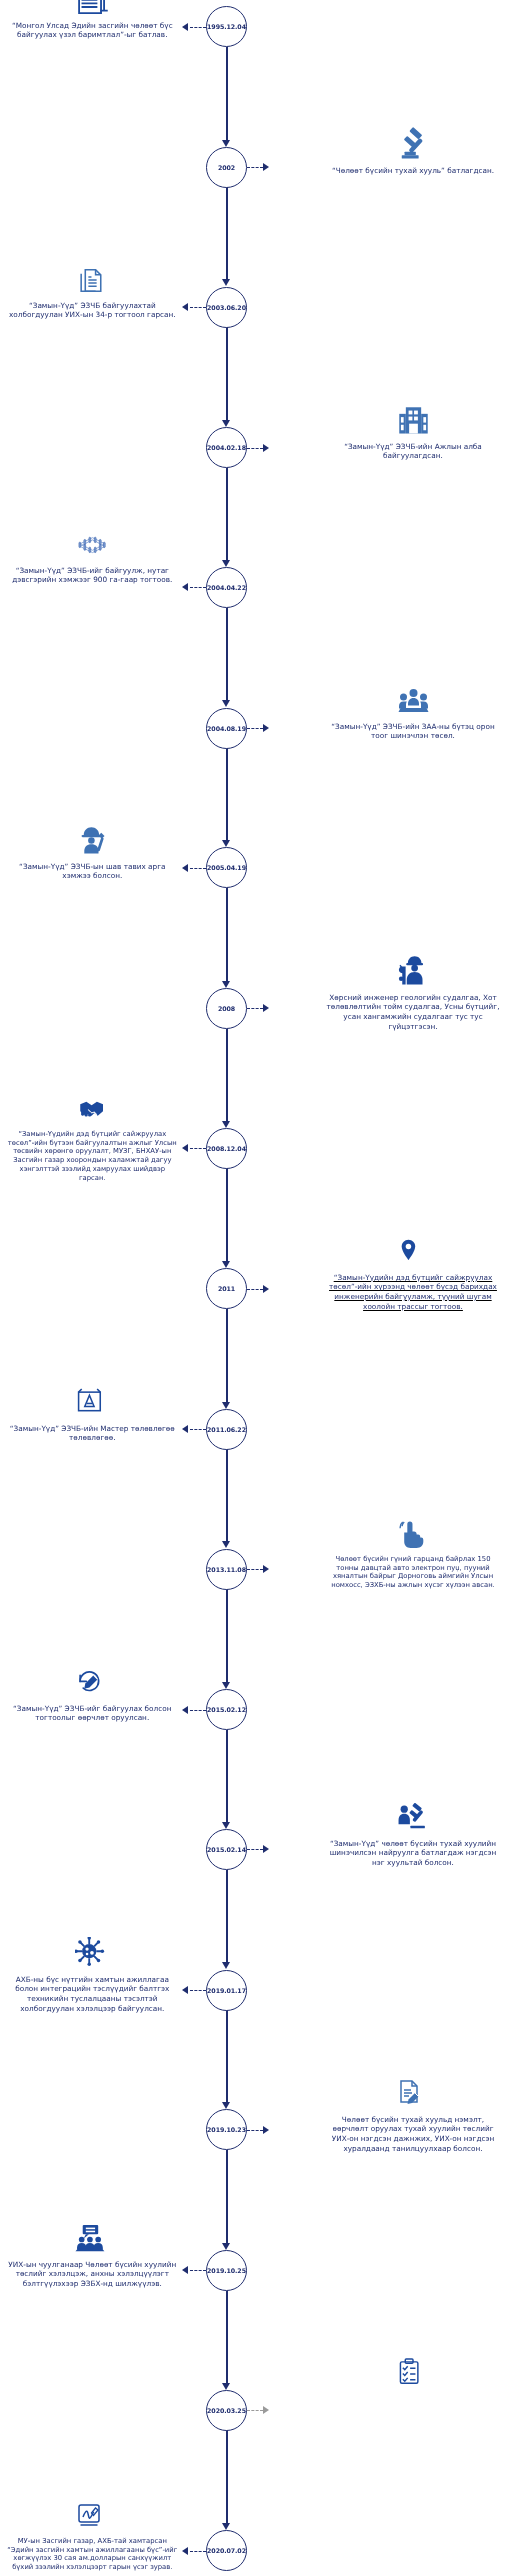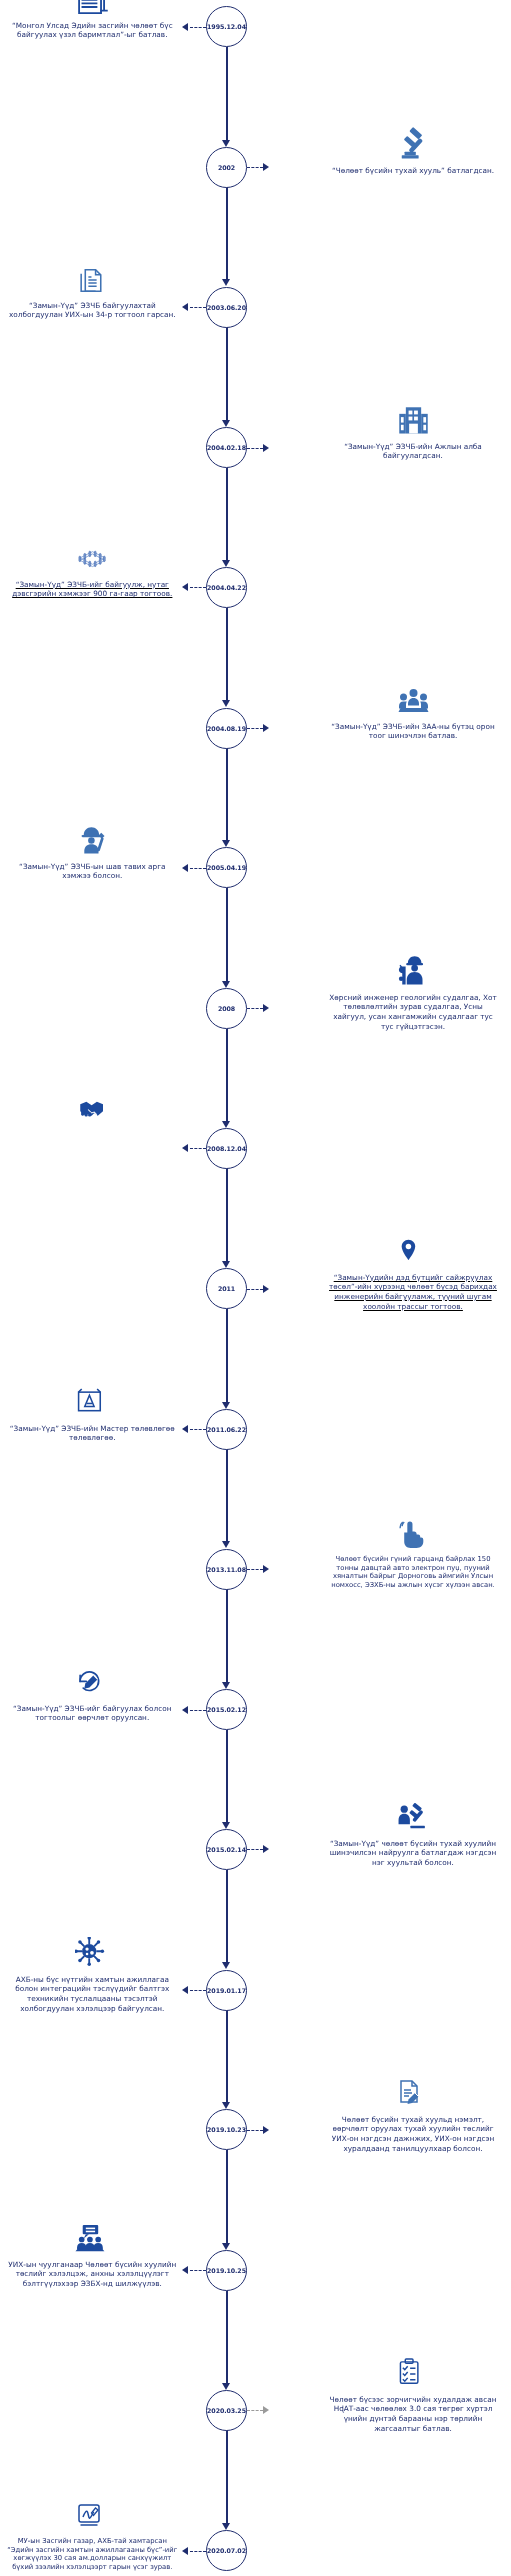--- a/index.html
+++ b/index.html
@@ -206,21 +206,21 @@
       </div>
       <div class="ev-text">“Замын-Үүд” ЭЗЧБ-ийн Ажлын алба байгуулагдсан.</div>
     </div>
     <div class="spine-seg" style="top: 608px; height: 94px;"></div>
     <div class="spine-head" style="top: 700px;"></div>
     <div class="node" style="top: 567px;">
       <span class="node-label">2004.04.22</span>
     </div>
     <div class="conn" style="top: 587px; left: 190px; width: 16px;"></div>
     <div class="arrow-left" style="top: 583px; left: 182px;"></div>
-    <div class="event left" style="top: 540px; text-decoration: underline;">
+    <div class="event left" style="top: 526px;">
       <div class="ev-icon">
         <svg width="39" height="29" viewBox="0 0 64 64">
           <g stroke="#7f9fd4" stroke-width="2.4" fill="#7f9fd4" opacity="0.95">
         <path d="M4 22l28-14 28 14-28 14z" fill="none" stroke="#7f9fd4" stroke-width="2"></path>
         <path d="M4 27l28-14 28 14-28 14z" fill="none" stroke="#7f9fd4" stroke-width="2"></path>
         </g>
         <g fill="#7f9fd4" stroke="#1c4a9e" stroke-width="1">
         <rect x="2" y="18" width="4" height="12" rx="2"></rect>
             <rect x="13" y="12" width="4" height="12" rx="2"></rect>
         <rect x="24" y="7" width="4" height="12" rx="2"></rect>
@@ -250,21 +250,21 @@
         <circle cx="32" cy="12" r="8"></circle>
             <circle cx="12" cy="20" r="7"></circle>
             <circle cx="52" cy="20" r="7"></circle>
         <path d="M32 22c-7 0-11 5-11 11v4h22v-4c0-6-4-11-11-11z"></path>
         <path d="M12 29c-6 0-9 4-9 9v5h14v-8c0-2 .5-4 1.5-6z"></path>
         <path d="M52 29c6 0 9 4 9 9v5H47v-8c0-2-.5-4-1.5-6z"></path>
         <path d="M6 42h52l4 8H2z"></path>
           </g>
         </svg>
       </div>
-      <div class="ev-text">“Замын-Үүд” ЭЗЧБ-ийн ЗАА-ны бүтэц орон тоог шинэчлэн батлав.</div>
+      <div class="ev-text">“Замын-Үүд” ЭЗЧБ-ийн ЗАА-ны бүтэц орон тоог шинэчлэн төсөл.</div>
     </div>
     <div class="spine-seg" style="top: 888px; height: 94px;"></div>
     <div class="spine-head" style="top: 981px;"></div>
     <div class="node" style="top: 847px;">
       <span class="node-label">2005.04.19</span>
     </div>
     <div class="conn" style="top: 868px; left: 190px; width: 16px;"></div>
     <div class="arrow-left" style="top: 864px; left: 182px;"></div>
     <div class="event left" style="top: 822px;">
       <div class="ev-icon">
@@ -295,21 +295,21 @@
         <path d="M22 16c0-7 5-12 12-12s12 5 12 12H22z"></path>
             <rect x="19" y="16" width="30" height="4" rx="2"></rect>
         <circle cx="34" cy="25" r="6"></circle>
         <path d="M34 32c-9 0-14 6-14 14v8h28v-8c0-8-5-14-14-14z"></path>
         <path d="M12 22c-4 0-6 3-6 6s2 6 6 6v20h6V22z"></path>
         <circle cx="10" cy="44" r="4"></circle>
         <path d="M8 20l8 10" stroke="#1c4a9e" stroke-width="2.5"></path>
           </g>
         </svg>
       </div>
-      <div class="ev-text">Хөрсний инженер геологийн судалгаа, Хот төлөвлөлтийн зурав судалгаа, Усны хайгуул, усан хангамжийн судалгааг тус тус гүйцэтгэсэн.</div>
+      <div class="ev-text">Хөрсний инженер геологийн судалгаа, Хот төлөвлөлтийн тойм судалгаа, Усны бүтцийг, усан хангамжийн судалгааг тус тус гүйцэтгэсэн.</div>
     </div>
     <div class="spine-seg" style="top: 1168px; height: 94px;"></div>
     <div class="spine-head" style="top: 1261px;"></div>
     <div class="node" style="top: 1128px;">
       <span class="node-label">2008.12.04</span>
     </div>
     <div class="conn" style="top: 1148px; left: 190px; width: 16px;"></div>
     <div class="arrow-left" style="top: 1144px; left: 182px;"></div>
     <div class="event left" style="top: 1090px;">
       <div class="ev-icon">
@@ -318,20 +318,21 @@
         <path d="M4 12l14-6 12 8 12-8 14 6v16l-12 10-8-6-6 6-8-4-6 4L4 28z"></path>
         <path d="M22 24l8 8 6-2 6 6" fill="none" stroke="#ffffff" stroke-width="2.4"></path>
           </g>
         <g fill="#1c4a9e">
             <rect x="6" y="26" width="7" height="12" rx="3"></rect>
         <rect x="14" y="28" width="7" height="12" rx="3"></rect>
         <rect x="22" y="30" width="7" height="10" rx="3"></rect>
           </g>
         </svg>
       </div>
+      <div class="ev-text small">“Замын-Үүдийн дэд бүтцийг сайжруулах төсөл”-ийн бүтээн байгуулалтын ажлыг Улсын төсвийн хөрөнгө оруулалт, МУЗГ, БНХАУ-ын Засгийн газар хоорондын халамжтай дагуу хэнгэлттэй зээлийд хамруулах шийдвэр гарсан.</div>
     </div>
     <div class="spine-seg" style="top: 1309px; height: 94px;"></div>
     <div class="spine-head" style="top: 1402px;"></div>
     <div class="node" style="top: 1268px;">
       <span class="node-label">2011</span>
     </div>
     <div class="conn" style="top: 1289px; left: 247px; width: 16px;"></div>
     <div class="arrow-right" style="top: 1285px; left: 263px;"></div>
     <div class="event right" style="top: 1233px; text-decoration: underline;">
       <div class="ev-icon">
@@ -522,21 +523,20 @@
       <div class="ev-icon">
         <svg width="31" height="37" viewBox="0 0 64 64">
           <g fill="none" stroke="#1c4a9e" stroke-width="3">
         <rect x="5" y="8" width="36" height="44" rx="3"></rect>
         <rect x="15" y="2" width="16" height="9" rx="2"></rect>
         <path d="M10 20l4 4 6-7M10 32l4 4 6-7M10 44l4 4 6-7"></path>
         <path d="M25 21h11M25 33h11M25 45h11"></path>
           </g>
         </svg>
       </div>
-      <div class="ev-text">Чөлөөт бүсээс зорчигчийн худалдаж авсан НɖАТ-аас чөлөөлөх 3.0 сая төгрөг хүртэл үнийн дүнтэй барааны нэр төрлийн жагсаалтыг батлав.</div>
     </div>
     <div class="node" style="top: 2530px;">
       <span class="node-label">2020.07.02</span>
     </div>
     <div class="conn" style="top: 2551px; left: 190px; width: 16px;"></div>
     <div class="arrow-left" style="top: 2547px; left: 182px;"></div>
     <div class="event left" style="top: 2497px;">
       <div class="ev-icon">
         <svg width="33" height="32" viewBox="0 0 64 64">
           <g fill="none" stroke="#1c4a9e" stroke-width="3">

